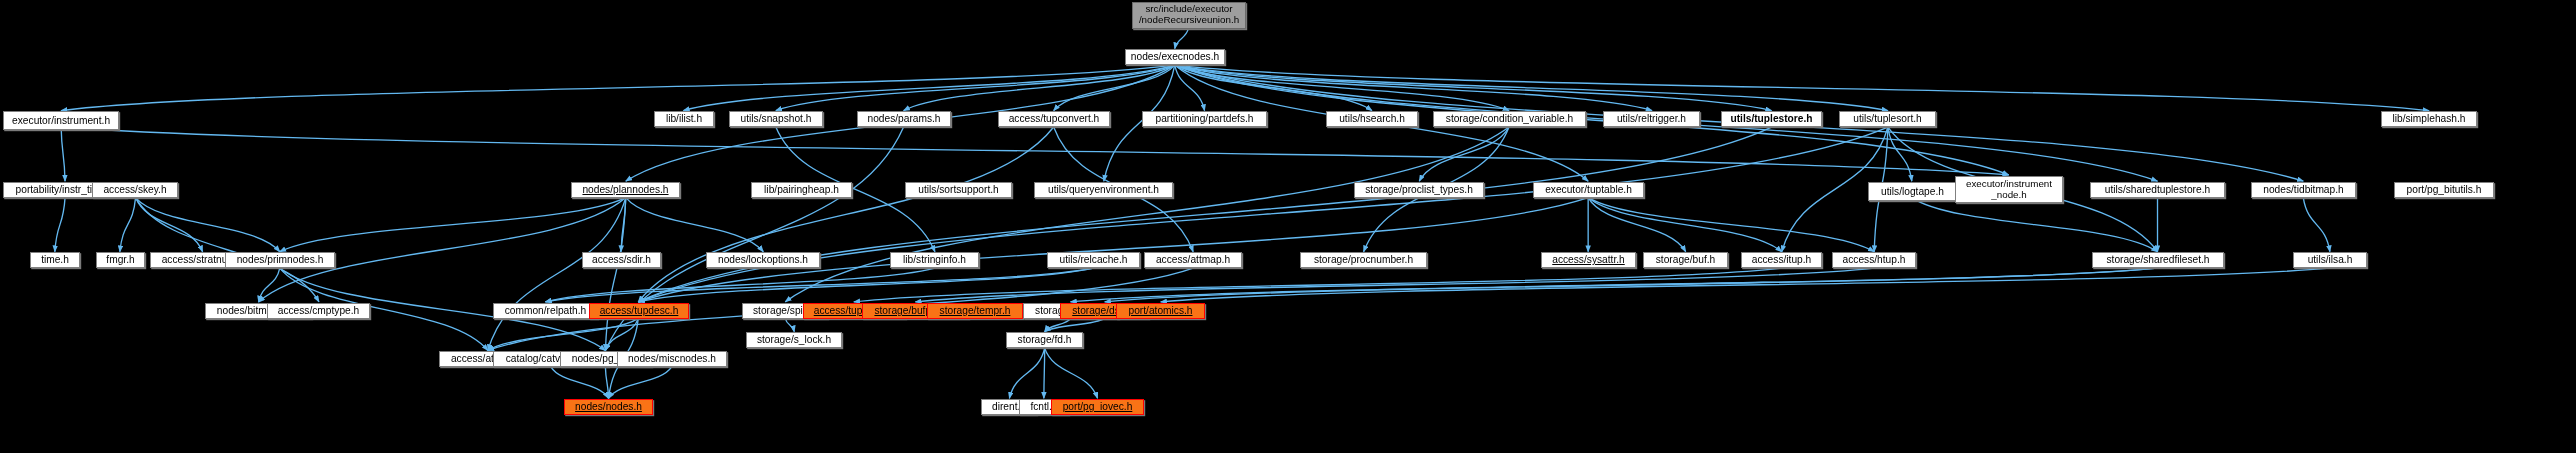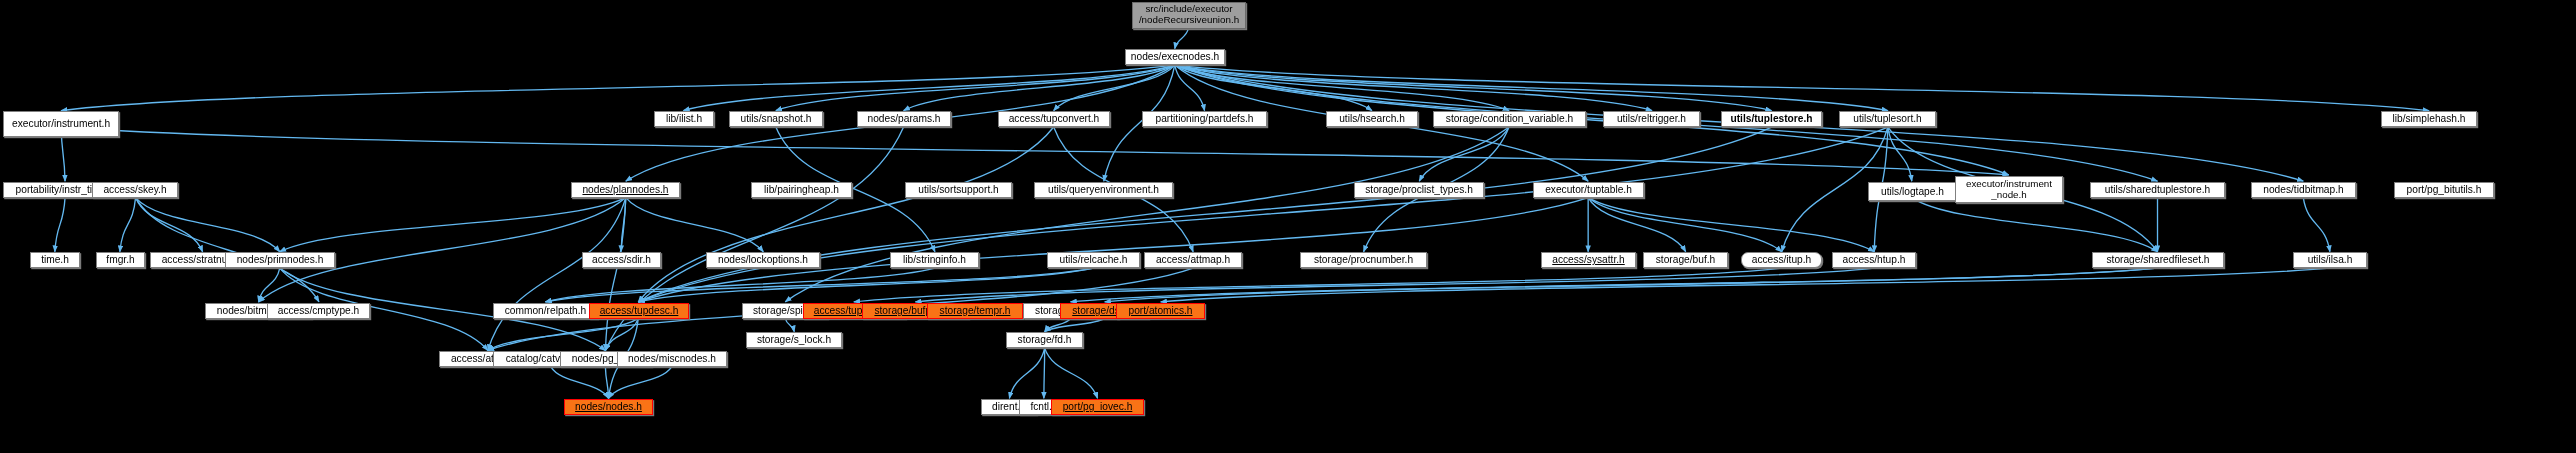--- a/index.html
+++ b/index.html
@@ -101,21 +101,21 @@
         <path d="M2973,342 C2704.44,365.65 1749.5600000000002,361.35 1481,385" fill="none" stroke="#63b8f0" stroke-width="1.7" marker-end="url(#ah)"></path>
         <path d="M772.5,468 C773.22,490 775.78,486 776.5,508" fill="none" stroke="#63b8f0" stroke-width="1.7" marker-end="url(#ah)"></path>
         <path d="M857,468 C842.51,490 790.99,486 776.5,508" fill="none" stroke="#63b8f0" stroke-width="1.7" marker-end="url(#ah)"></path>
         <path d="M703,468 C716.23,490 763.27,486 776.5,508" fill="none" stroke="#63b8f0" stroke-width="1.7" marker-end="url(#ah)"></path>
       </g>
   </svg>
   <div id="node-layer">
       <div class="node root" style="left: 1132px; top: 1.6px; width: 114px; height: 27px; font-size: 9.8px;">src/include/executor
 /nodeRecursiveunion.h</div>
       <div class="node" style="left: 1125px; top: 49px; width: 100px; height: 15.7px;">nodes/execnodes.h</div>
-      <div class="node" style="left: 3.1px; top: 111px; width: 116px; height: 26px;">executor/instrument.h</div>
+      <div class="node" style="left: 3.1px; top: 111px; width: 116px; height: 19px;">executor/instrument.h</div>
       <div class="node" style="left: 654px; top: 111px; width: 60px; height: 15.7px;">lib/ilist.h</div>
       <div class="node" style="left: 729px; top: 111px; width: 94px; height: 15.7px;">utils/snapshot.h</div>
       <div class="node" style="left: 857px; top: 111px; width: 94px; height: 15.7px;">nodes/params.h</div>
       <div class="node" style="left: 998px; top: 111px; width: 112px; height: 15.7px;">access/tupconvert.h</div>
       <div class="node" style="left: 1142px; top: 111px; width: 125px; height: 15.7px;">partitioning/partdefs.h</div>
       <div class="node" style="left: 1326px; top: 111px; width: 92px; height: 15.7px;">utils/hsearch.h</div>
       <div class="node" style="left: 1433px; top: 111px; width: 153px; height: 15.7px;">storage/condition_variable.h</div>
       <div class="node" style="left: 1603px; top: 111px; width: 97px; height: 15.7px;">utils/reltrigger.h</div>
       <div class="node" style="left: 1721px; top: 111px; width: 101px; height: 15.7px; font-weight: bold;">utils/tuplestore.h</div>
       <div class="node" style="left: 1839px; top: 111px; width: 97px; height: 15.7px;">utils/tuplesort.h</div>
@@ -139,21 +139,21 @@
       <div class="node" style="left: 150px; top: 252px; width: 106px; height: 15.7px;">access/stratnum.h</div>
       <div class="node" style="left: 225px; top: 252px; width: 110px; height: 15.7px;">nodes/primnodes.h</div>
       <div class="node" style="left: 582px; top: 252px; width: 79px; height: 15.7px;">access/sdir.h</div>
       <div class="node" style="left: 706px; top: 252px; width: 114px; height: 15.7px;">nodes/lockoptions.h</div>
       <div class="node" style="left: 890px; top: 252px; width: 89px; height: 15.7px;">lib/stringinfo.h</div>
       <div class="node" style="left: 1047px; top: 252px; width: 93px; height: 15.7px;">utils/relcache.h</div>
       <div class="node" style="left: 1144px; top: 252px; width: 98px; height: 15.7px;">access/attmap.h</div>
       <div class="node" style="left: 1300px; top: 252px; width: 127px; height: 15.7px;">storage/procnumber.h</div>
       <div class="node" style="left: 1541px; top: 252px; width: 95px; height: 15.7px; text-decoration: underline;">access/sysattr.h</div>
       <div class="node" style="left: 1643px; top: 252px; width: 85px; height: 15.7px;">storage/buf.h</div>
-      <div class="node" style="left: 1741px; top: 252px; width: 81px; height: 15.7px; border-radius: 7px;">access/itup.h</div>
+      <div class="node" style="left: 1741px; top: 252px; width: 81px; height: 15.7px;">access/itup.h</div>
       <div class="node" style="left: 1832px; top: 252px; width: 84px; height: 15.7px;">access/htup.h</div>
       <div class="node" style="left: 2092px; top: 252px; width: 132px; height: 15.7px;">storage/sharedfileset.h</div>
       <div class="node" style="left: 2293px; top: 252px; width: 74px; height: 15.7px;">utils/ilsa.h</div>
       <div class="node" style="left: 205px; top: 303px; width: 107px; height: 15.7px;">nodes/bitmapset.h</div>
       <div class="node" style="left: 267px; top: 303px; width: 103px; height: 15.7px;">access/cmptype.h</div>
       <div class="node" style="left: 493px; top: 303px; width: 105px; height: 15.7px;">common/relpath.h</div>
       <div class="node red" style="left: 589px; top: 303px; width: 100px; height: 15.7px;">access/tupdesc.h</div>
       <div class="node" style="left: 742px; top: 303px; width: 86px; height: 15.7px;">storage/spin.h</div>
       <div class="node red" style="left: 803px; top: 303px; width: 103px; height: 15.7px;">access/tupmacs.h</div>
       <div class="node red" style="left: 862px; top: 303px; width: 107px; height: 15.7px;">storage/bufpage.h</div>

